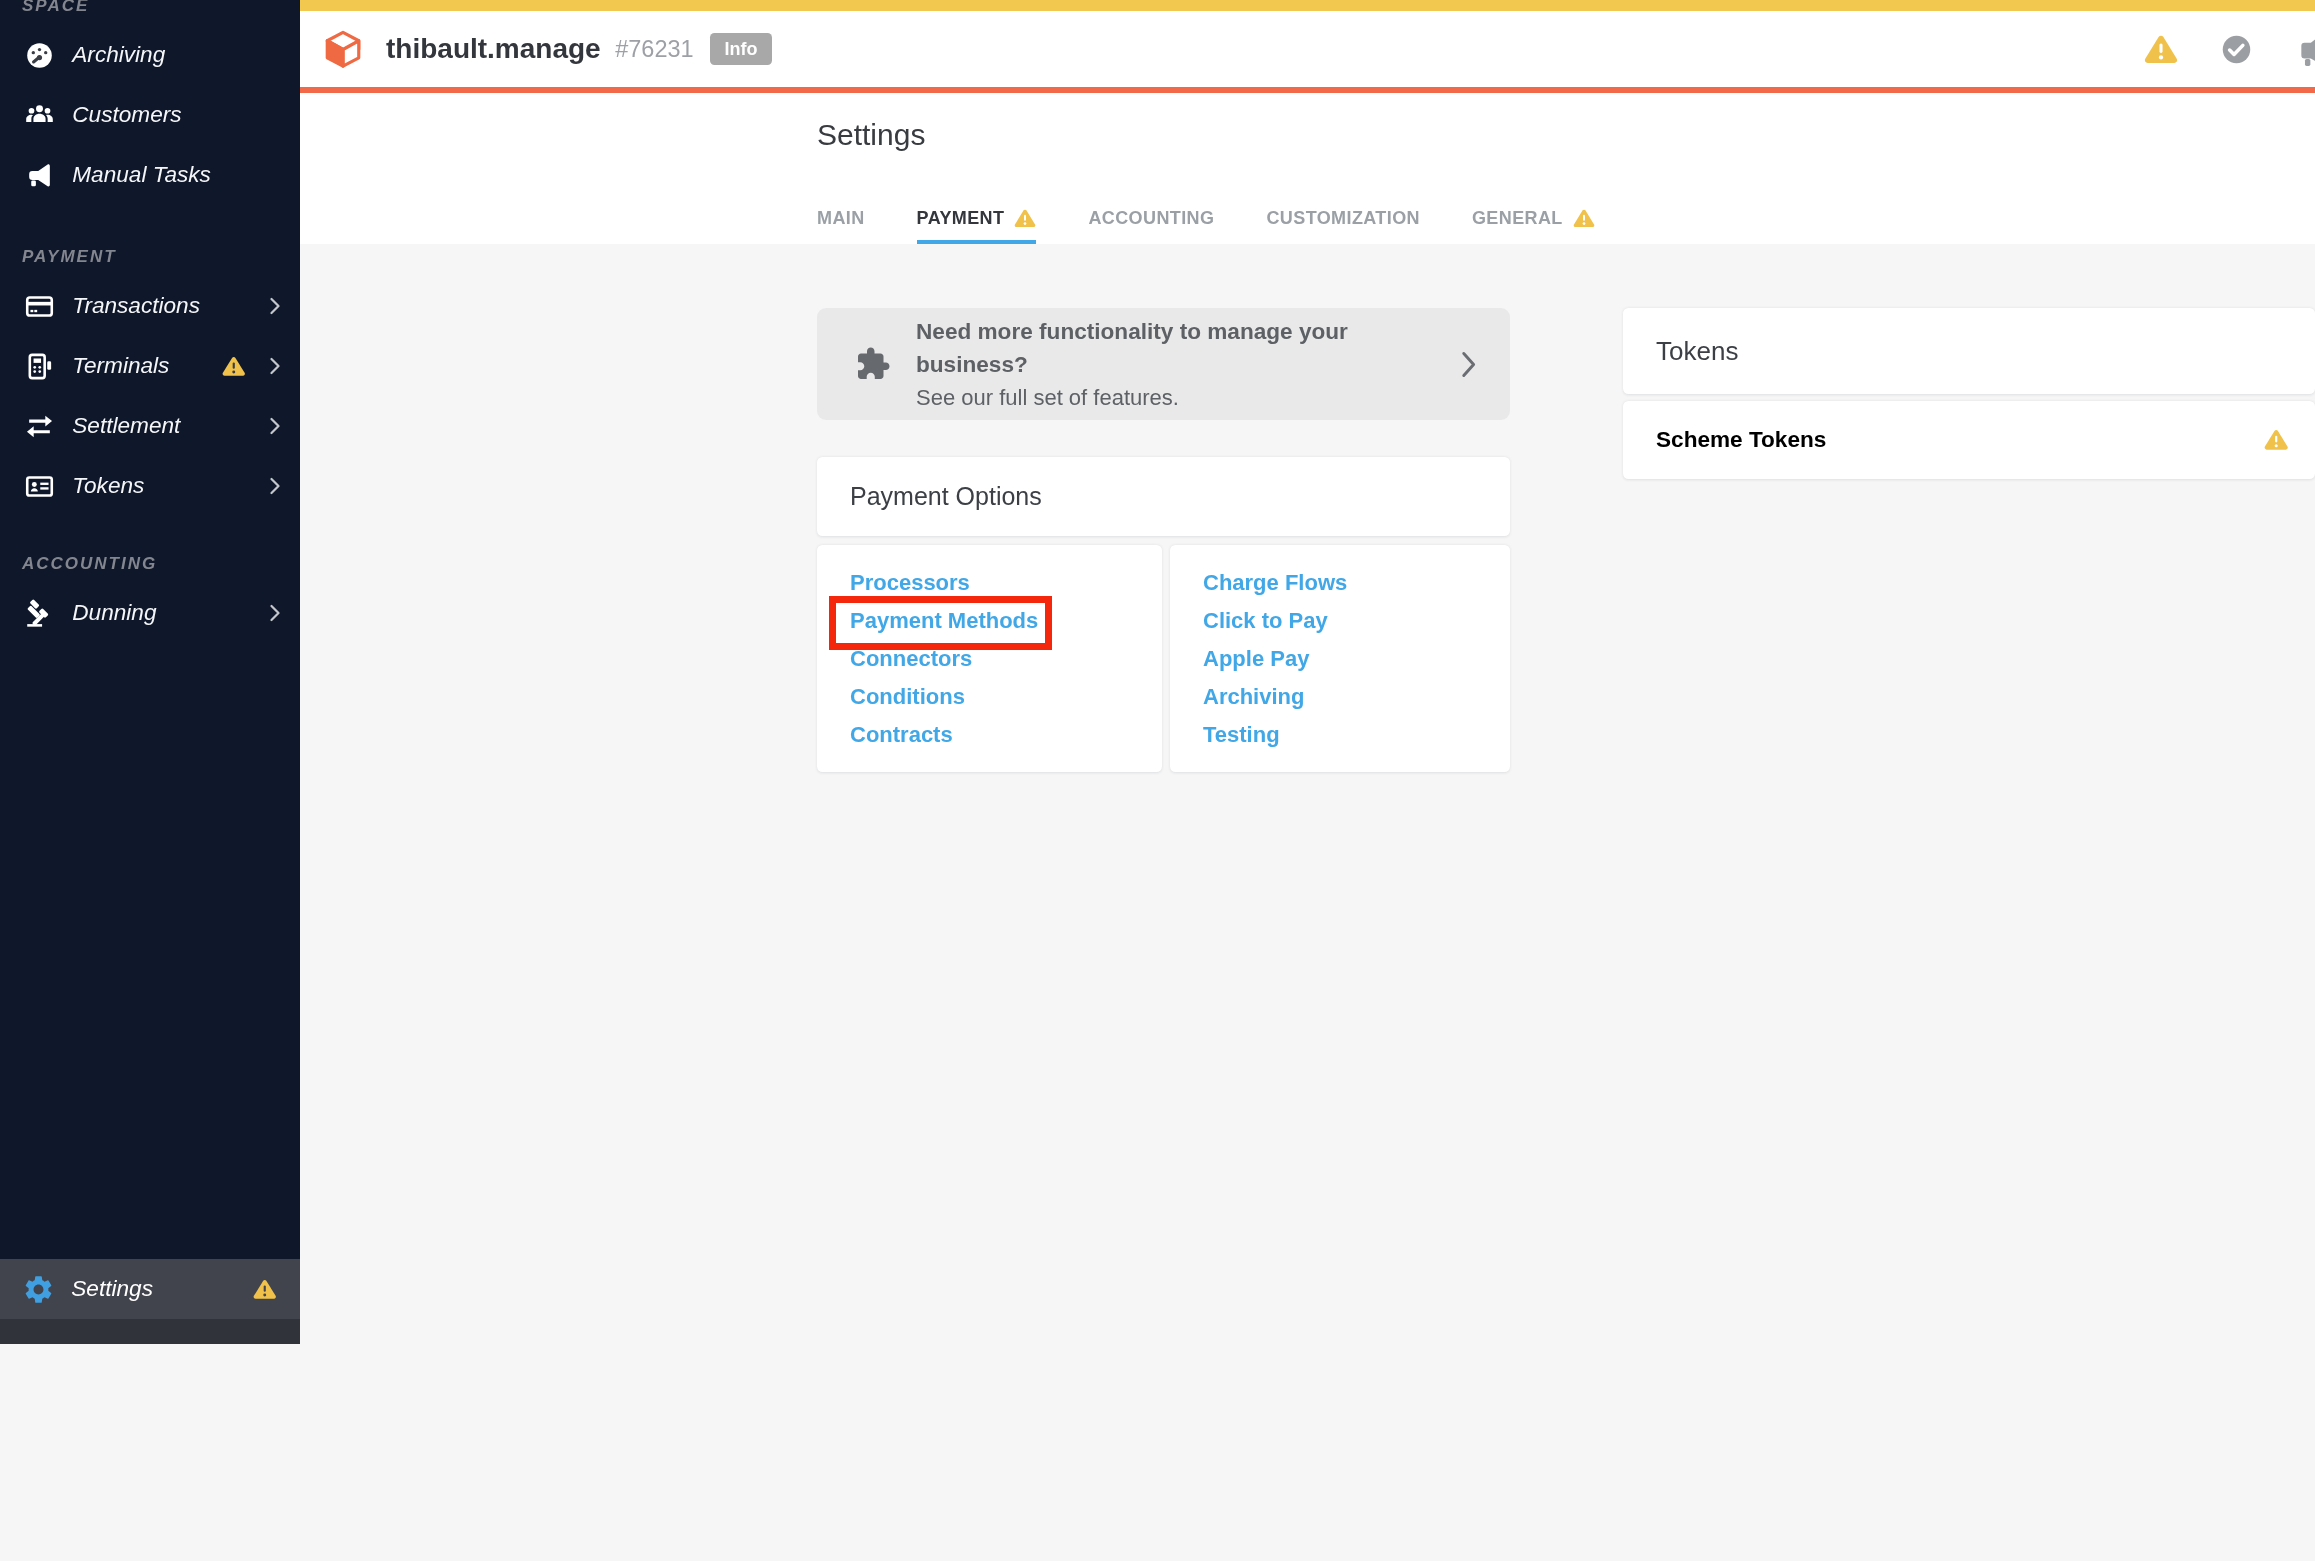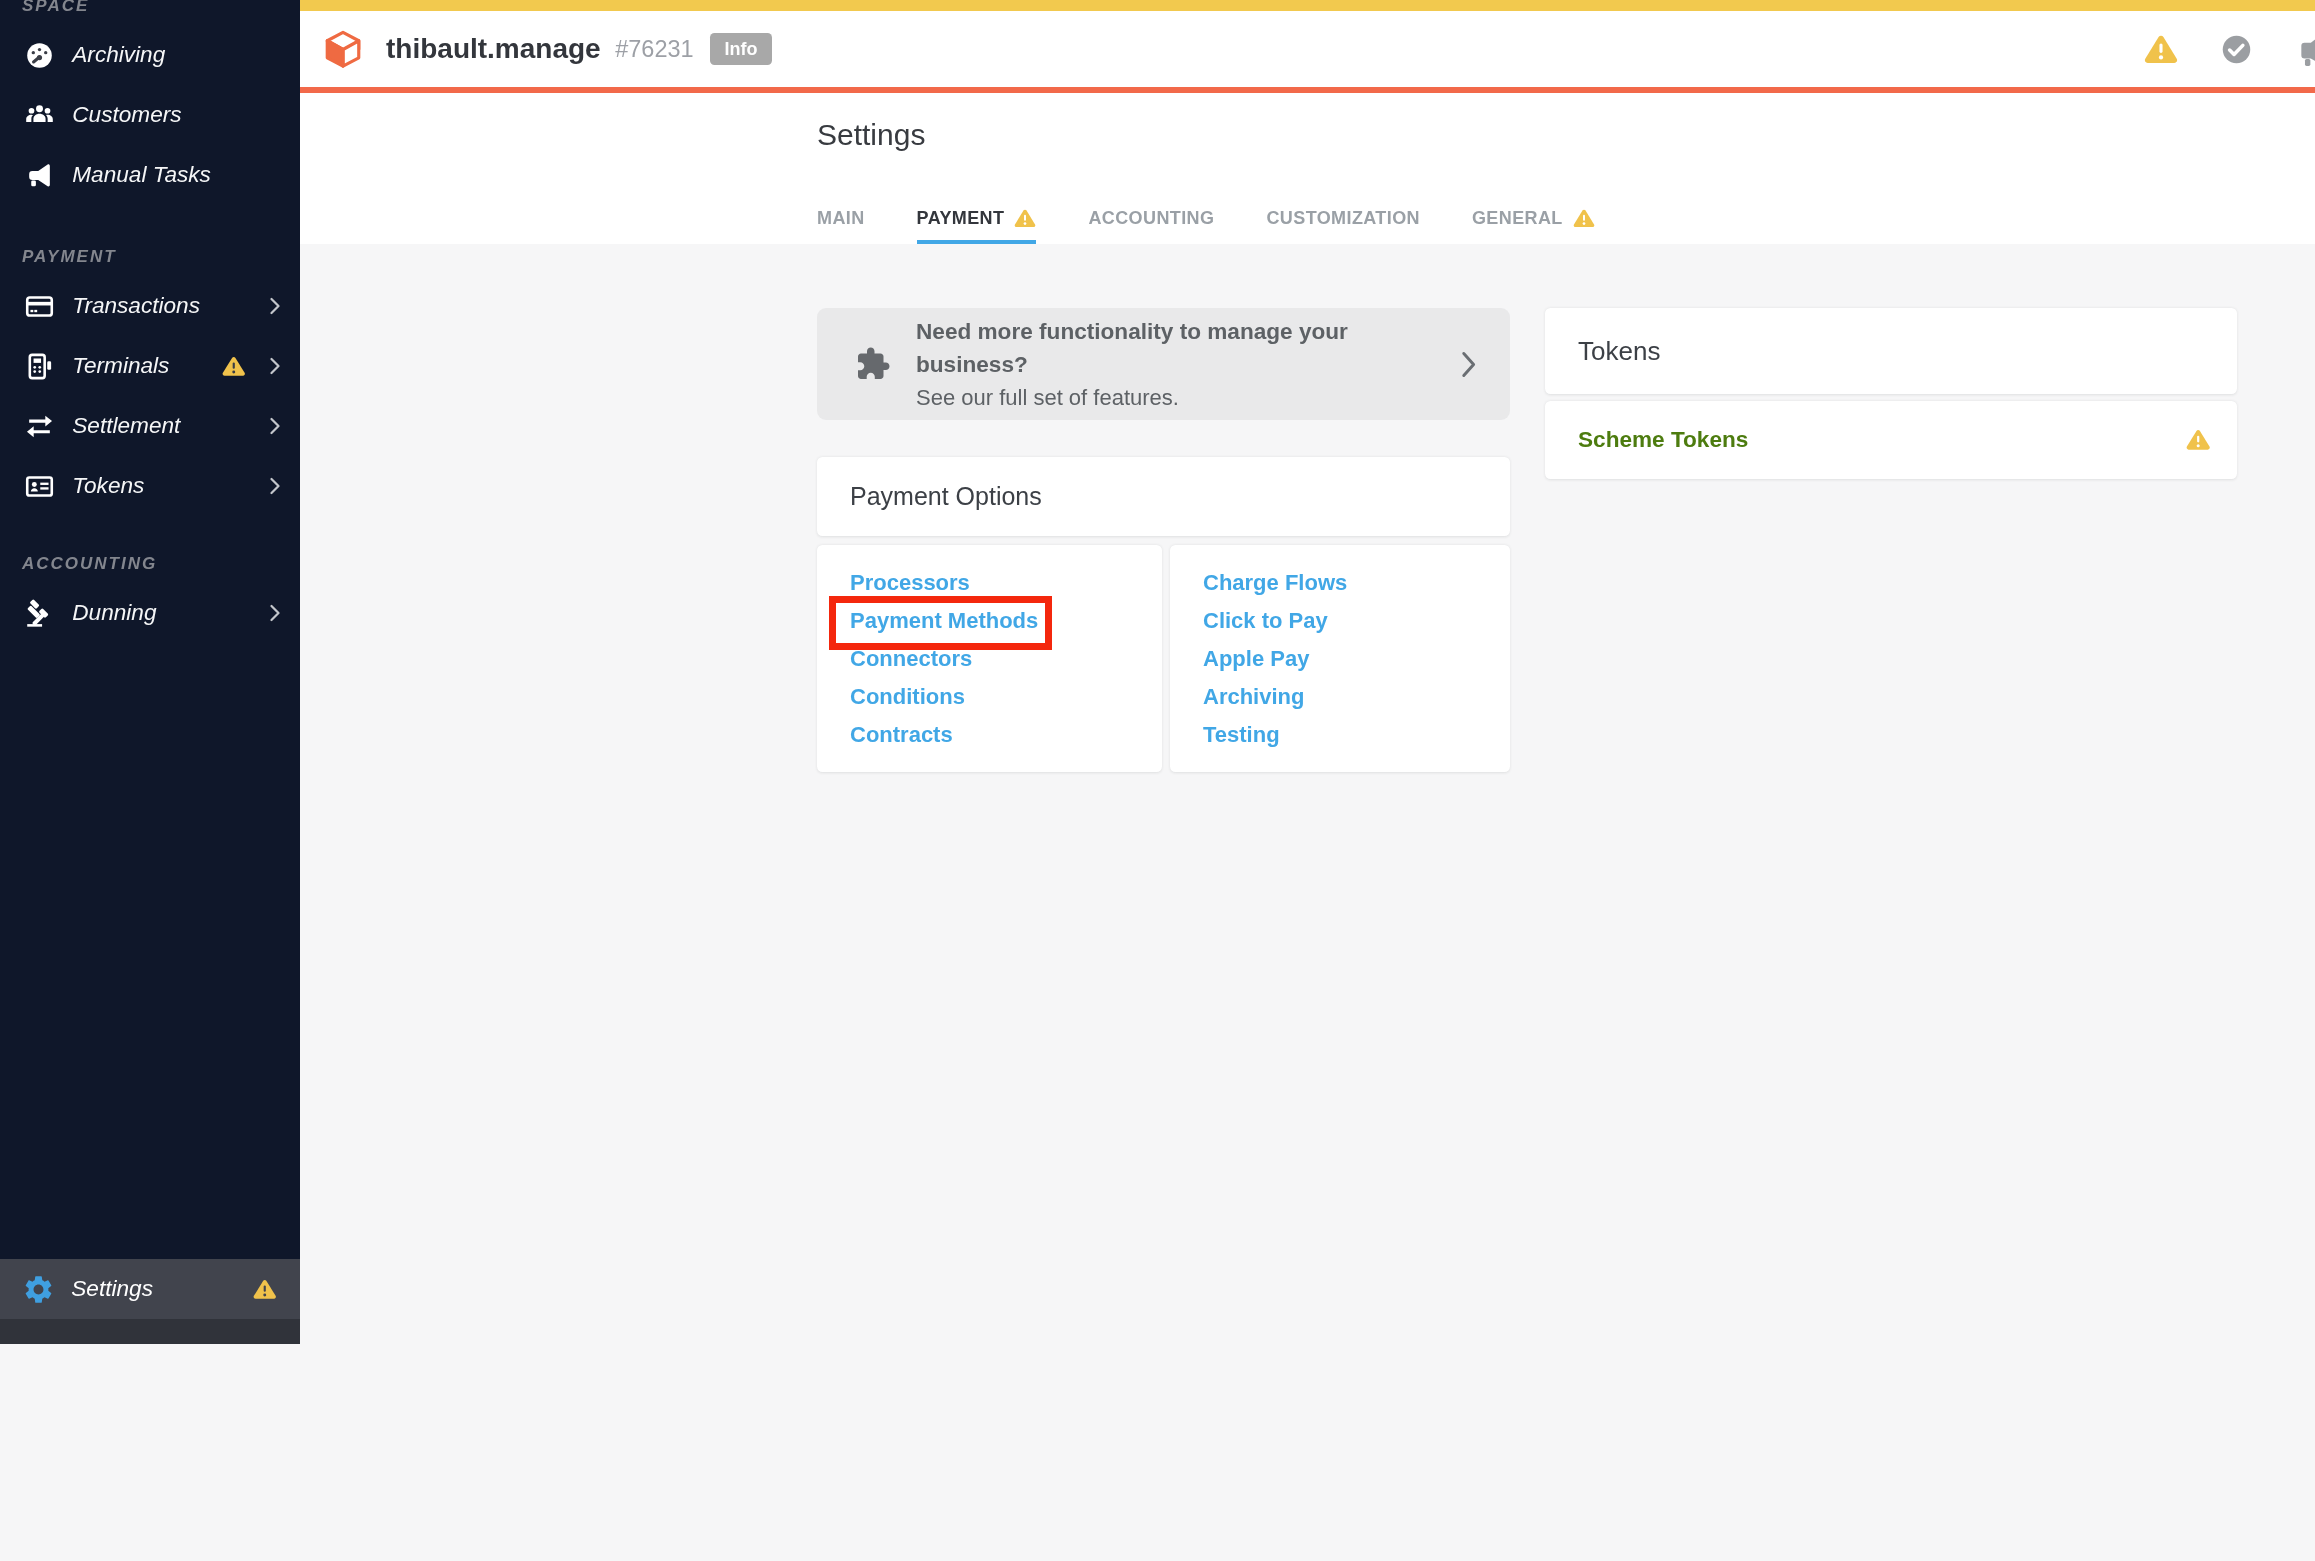--- a/index.html
+++ b/index.html
@@ -73,21 +73,21 @@
   .tabs { position: absolute; bottom: 0; left: 517px; display: flex; }
   .tab {
     margin-right: 52px; padding-bottom: 15.4px;
     font-size: 18px; font-weight: 700; letter-spacing: 0.4px;
     color: #9aa0a6; display: flex; align-items: center; gap: 10px;
     cursor: pointer; white-space: nowrap;
   }
   .tab.active { color: #33363c; border-bottom: 4.5px solid #41a7e6; padding-bottom: 11px; }
 
   
-  .content-body { display: flex; padding: 64px 0 0 517px; }
+  .content-body { display: flex; padding: 64px 0 0 517px; justify-content: space-between; }
   .col-left { width: 693px; }
   .col-right { width: 692px; margin-left: 35px; }
 
   .banner {
     height: 112px; background: #e9e9ea; border-radius: 9px;
     display: flex; align-items: center; padding: 0 34px 0 38px; cursor: pointer;
   }
   .banner-text { margin-left: 25px; }
   .banner-title { font-size: 22.6px; font-weight: 700; color: #5d6165; line-height: 33px; }
   .banner-sub { font-size: 22px; color: #5d6165; line-height: 33px; }
@@ -114,21 +114,21 @@
   }
 
   .tokens-header {
     height: 86px; display: flex; align-items: center;
     padding-left: 33px; font-size: 26px; color: #3c4046;
   }
   .tokens-row {
     margin-top: 7.2px; height: 78px;
     display: flex; align-items: center; padding: 0 27px 0 33px;
   }
-  .tokens-link { font-size: 22.6px; font-weight: 700; color: #4d7c0f; text-decoration: none; }
+  .tokens-link { font-size: 22.6px; font-weight: 700; color: #000000; text-decoration: none; }
   .tokens-row .warn { margin-left: auto; }
 
   svg { display: block; }
 </style>
 </head>
 <body>
 
 <aside class="sidebar">
 
   <div class="nav-label first">SPACE</div>

